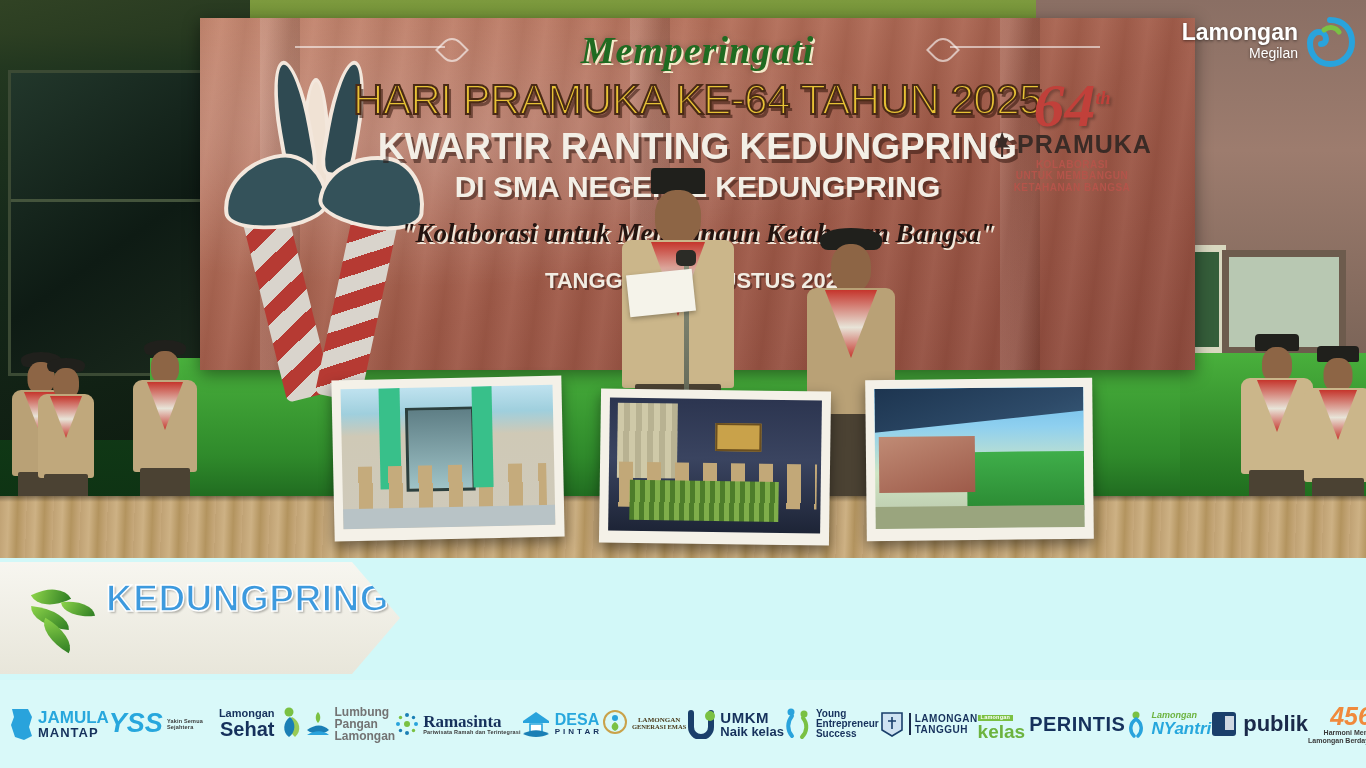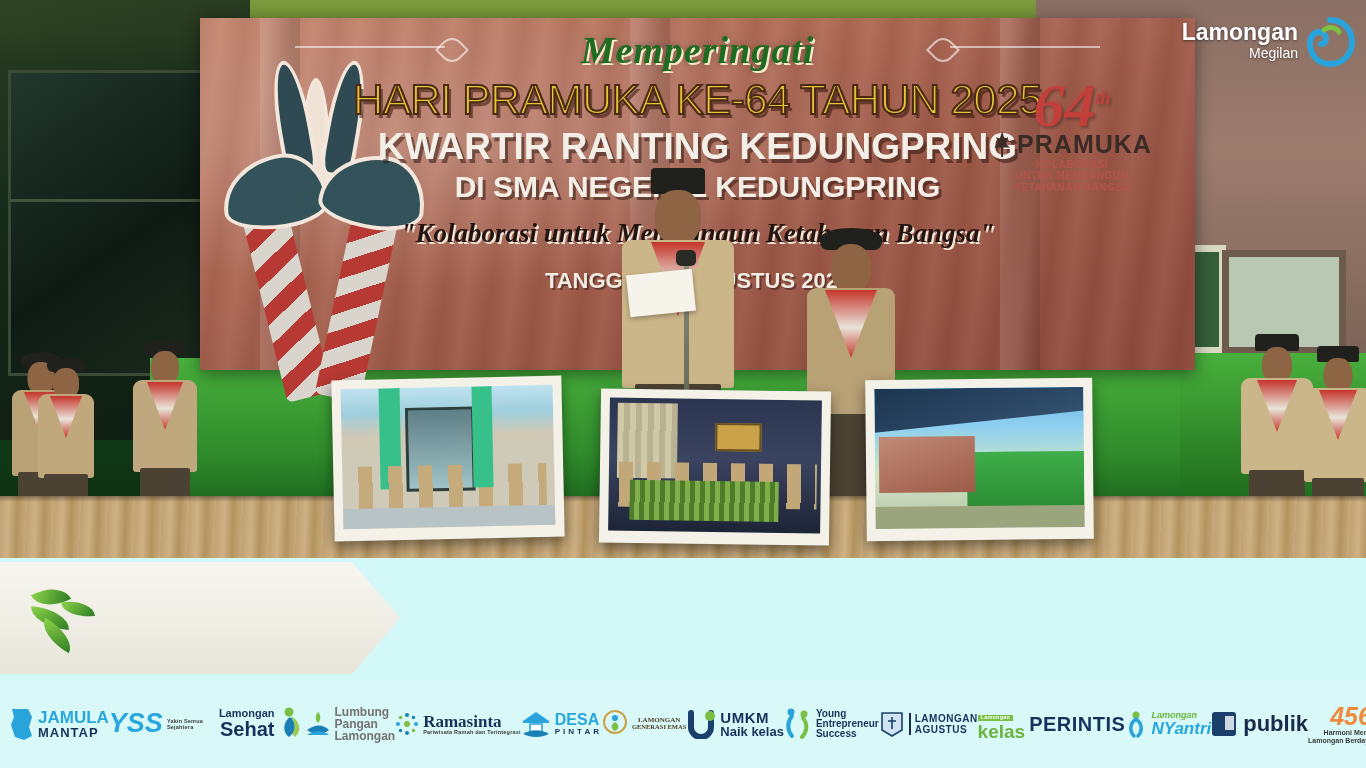--- a/index.html
+++ b/index.html
@@ -327,20 +327,21 @@
   </div>
 
   <div class="caption">
     <div class="kedung">
       <div class="bamboo">
         <div class="leaf l1"></div>
         <div class="leaf l2"></div>
         <div class="leaf l3"></div>
         <div class="leaf l4"></div>
       </div>
+      <div class="kd-title">KEDUNGPRING</div>
     </div>
 
   </div>
 
   <div class="strip">
 
     <div class="logo">
       <svg width="26" height="34" viewBox="0 0 26 34">
         <path d="M4 2h16l4 8-3 10 3 9-8 4-9-3-4-12 3-8z" fill="#29a3dc"></path>
       </svg>
@@ -449,21 +450,21 @@
       </div>
     </div>
 
     <div class="logo">
       <svg width="26" height="28" viewBox="0 0 26 28">
         <path d="M3 3h20v17l-10 6-10-6z" fill="#cfe3f2" stroke="#1a3f6b" stroke-width="1.6"></path>
         <path d="M13 7v12M9 11h8" stroke="#1a3f6b" stroke-width="1.6"></path>
       </svg>
       <div style="border-left:2px solid #1b2a4a;padding-left:4px">
         <div class="t-navy" style="font-size:10px;letter-spacing:.5px">LAMONGAN</div>
-        <div class="t-navy" style="font-size:10px;letter-spacing:.5px">AGUSTUS</div>
+        <div class="t-navy" style="font-size:10px;letter-spacing:.5px">TANGGUH</div>
       </div>
     </div>
 
     <div class="logo">
       <div class="lg-txt">
         <div class="tiny" style="background:#7ac143;color:#fff;display:inline-block;padding:0 3px">Lamongan</div>
         <div class="t-green" style="font-size:19px">kelas</div>
       </div>
       <div class="lg-txt">
         <div class="t-navy" style="font-size:20px;letter-spacing:.5px">PERINTIS</div>

